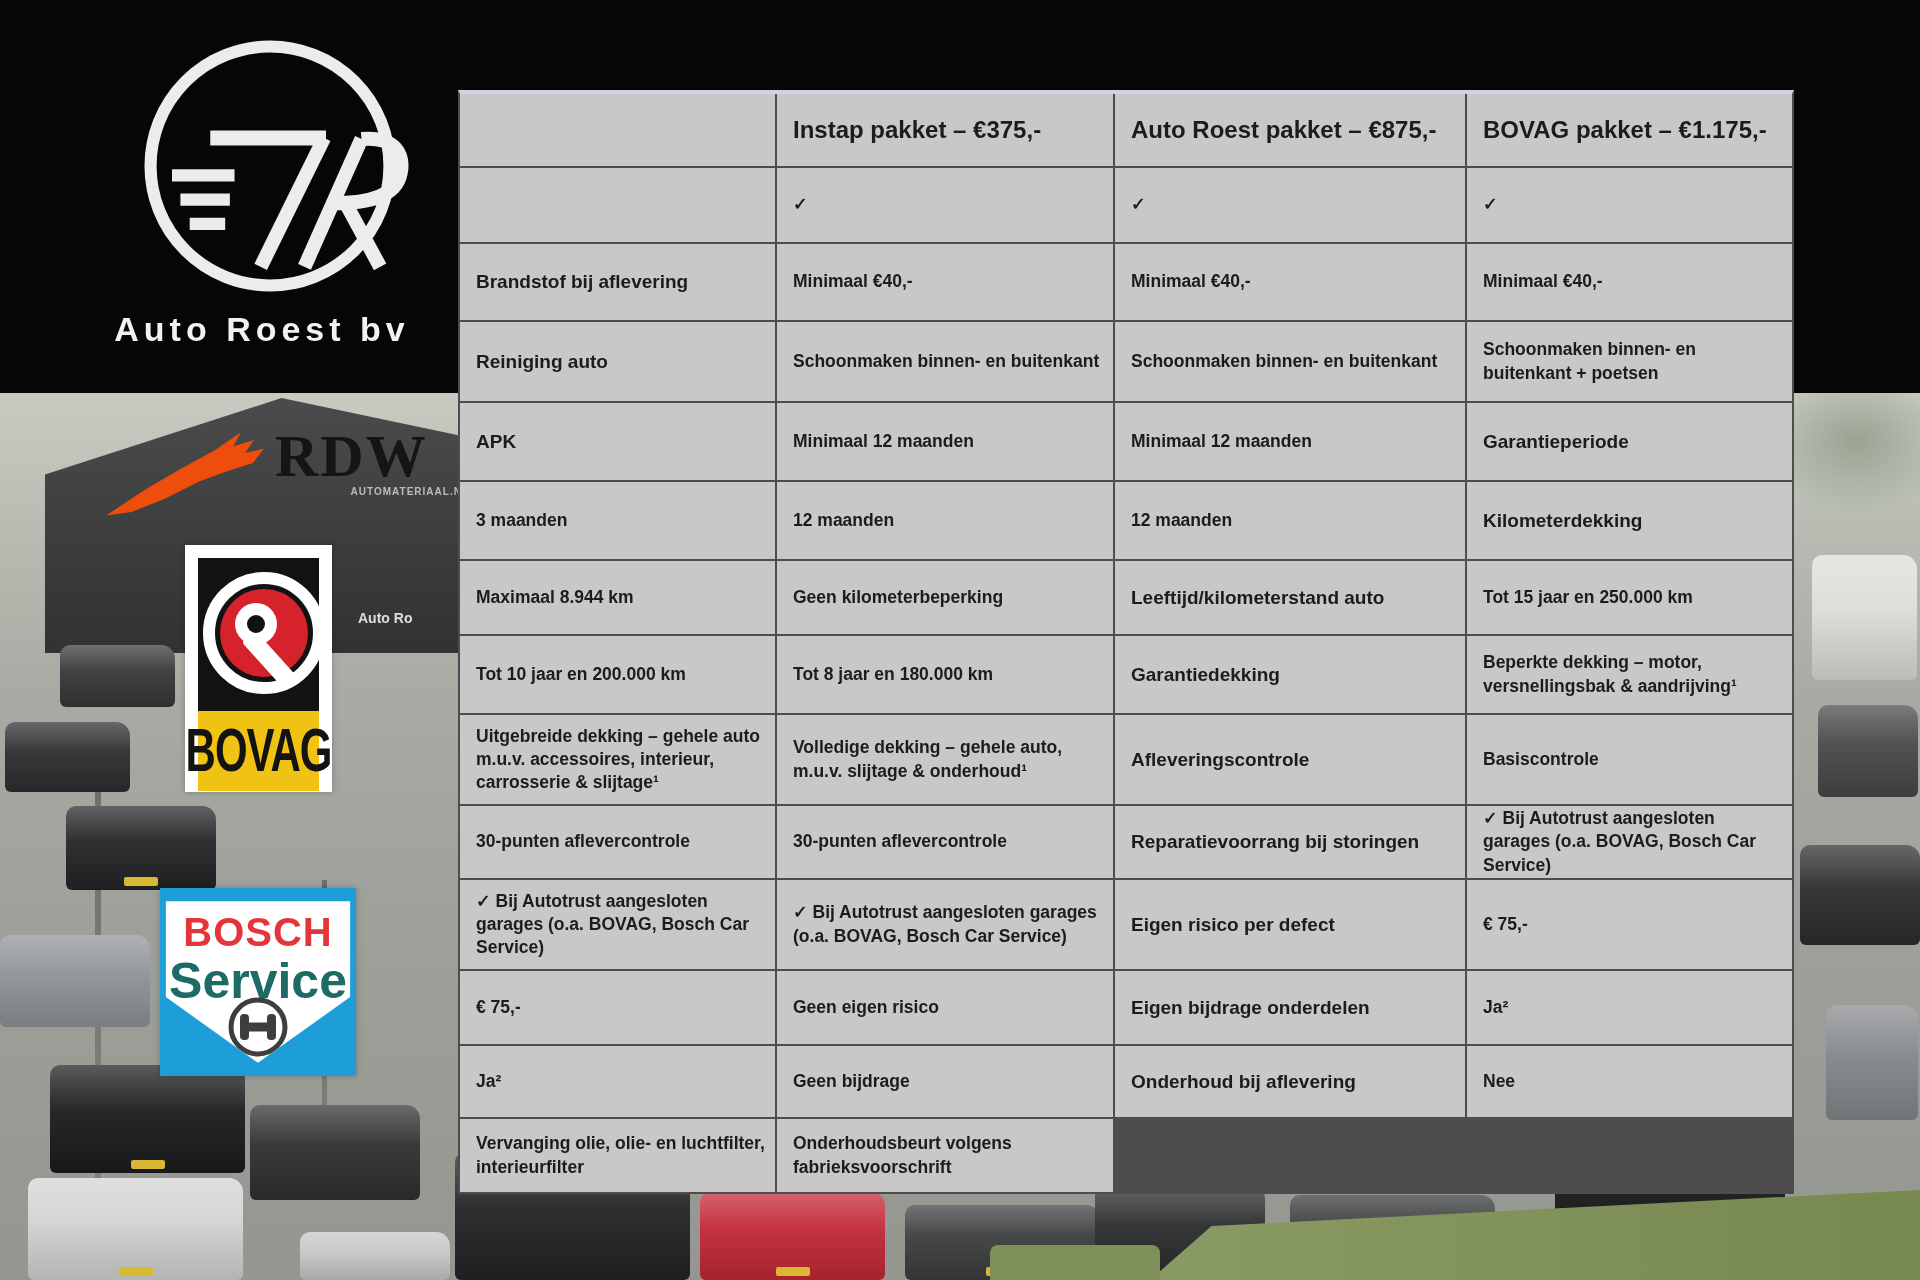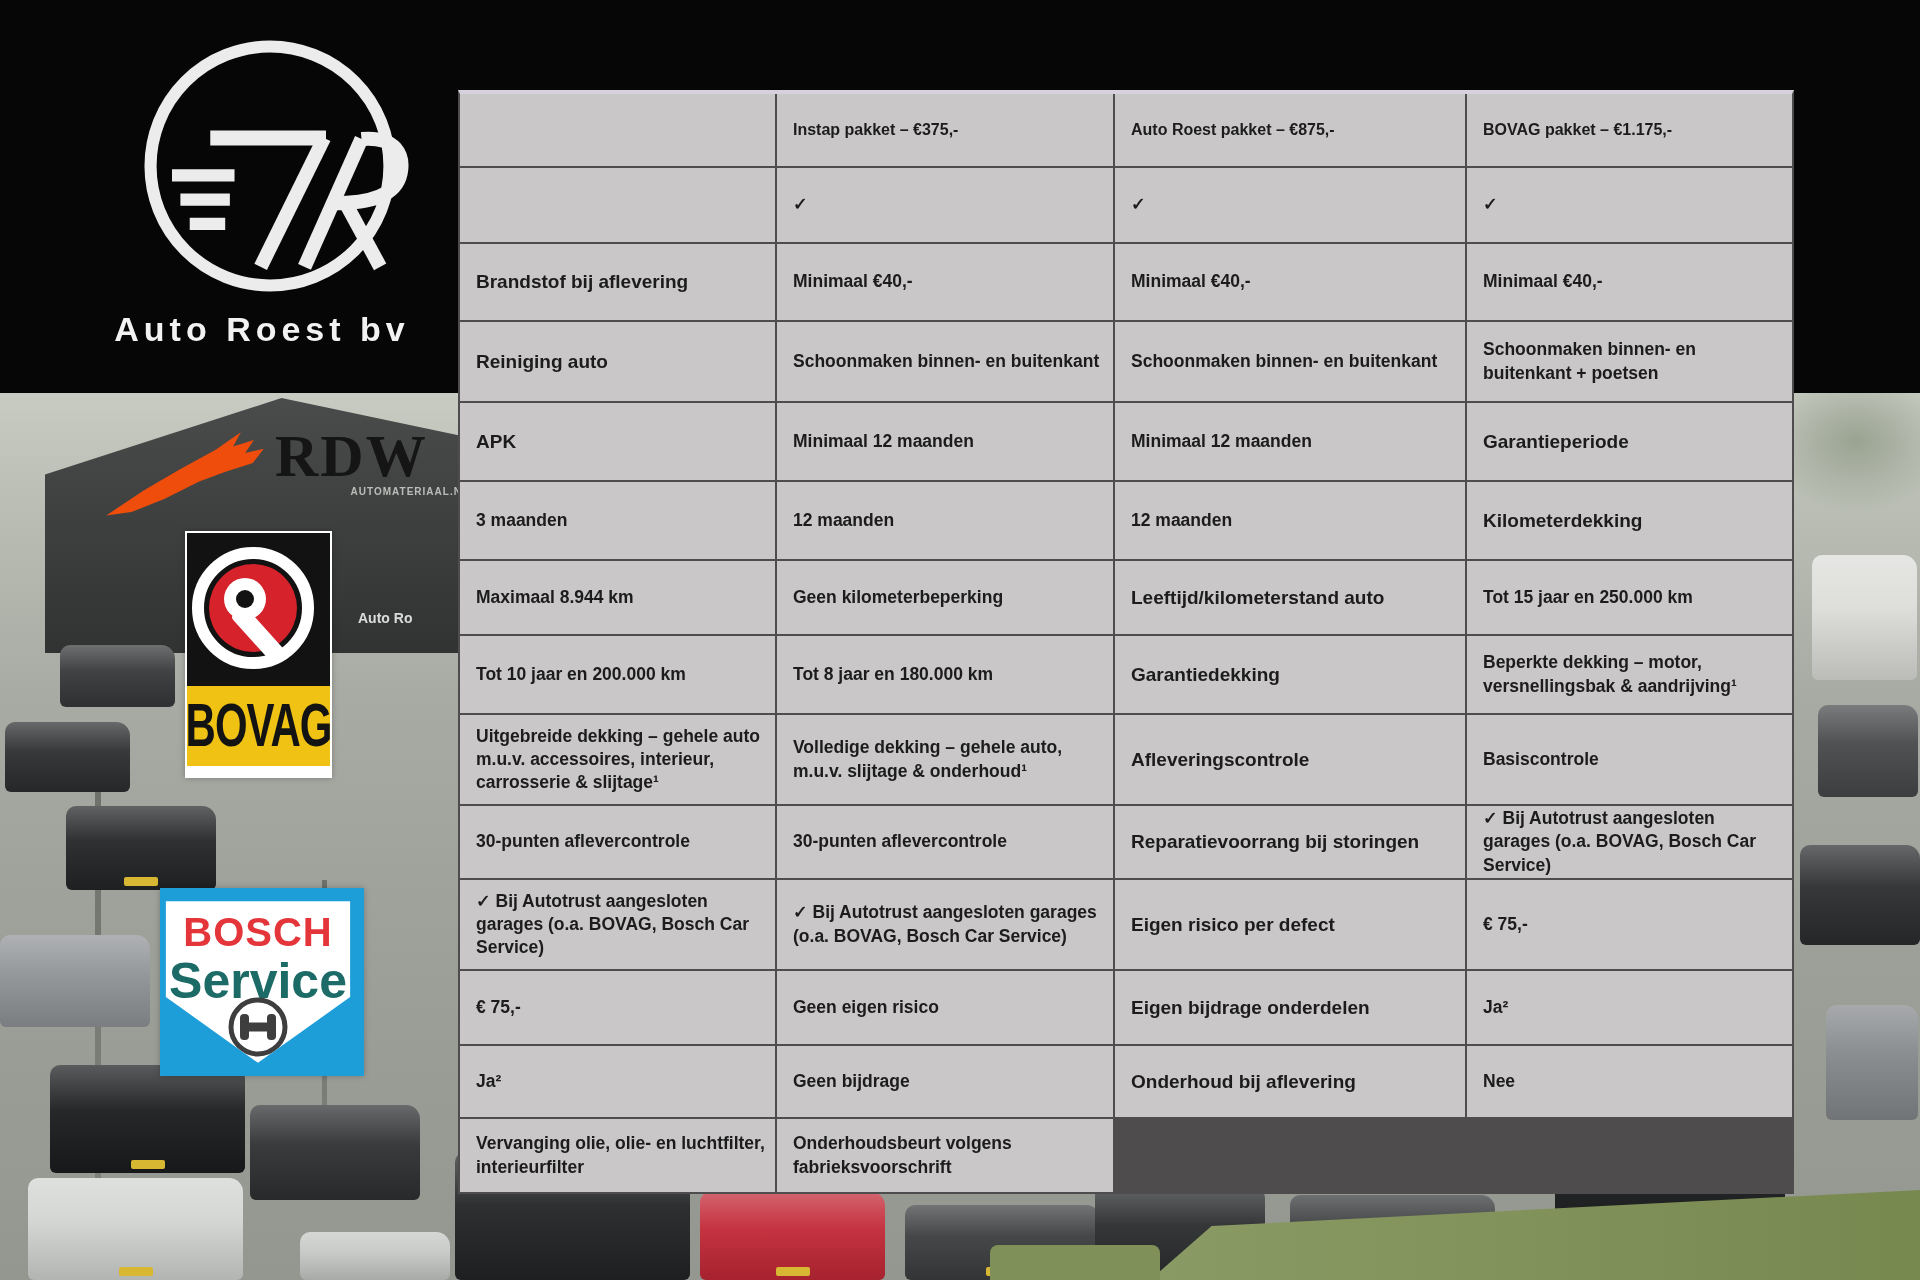--- a/index.html
+++ b/index.html
@@ -35,49 +35,49 @@
   .brand-name{position:absolute;left:82px;top:310px;width:360px;text-align:center;
               color:#f2f2f2;font-weight:700;font-size:34px;letter-spacing:5px;}
 
   
   .rdw{position:absolute;left:103px;top:412px;width:330px;height:115px;}
   .rdw svg{position:absolute;left:0;top:4px;}
   .rdw-text{position:absolute;left:172px;top:10px;font-family:"Liberation Serif",serif;
             font-weight:700;font-size:60px;color:#151515;letter-spacing:2px;}
 
   
-  .bovag{position:absolute;left:185px;top:531px;width:147px;height:247px;background:#fff;
-         padding:2px;box-sizing:border-box;box-shadow:0 0 6px rgba(0,0,0,.25);}
+  .bovag{position:absolute;left:185px;top:545px;width:147px;height:247px;background:#fff;
+         padding:13px;box-sizing:border-box;box-shadow:0 0 6px rgba(0,0,0,.25);}
   .bovag-top{position:relative;width:100%;height:153px;background:#121212;}
   .bovag-band{width:100%;height:80px;background:var(--bovag-yellow,#efc213);
               display:flex;align-items:center;justify-content:center;}
   .bovag-band span{font-weight:700;font-size:42px;letter-spacing:-1px;color:#131313;
                    transform:scaleY(1.45);display:inline-block;}
 
   
   .bosch{position:absolute;left:160px;top:888px;width:196px;height:188px;
-         background:var(--bosch-blue,#1d9ed9);box-shadow:0 0 6px rgba(0,0,0,.25);padding-left:8px;}
+         background:var(--bosch-blue,#1d9ed9);box-shadow:0 0 6px rgba(0,0,0,.25);}
   .bosch-shield{position:absolute;left:0;top:0;width:196px;height:188px;background:#fff;
                 clip-path:polygon(3% 7%,97% 7%,97% 58%,50% 93%,3% 58%);}
   .bosch-l1{position:absolute;top:22px;width:100%;text-align:center;
             color:var(--bosch-red,#e4353a);font-weight:700;font-size:40px;letter-spacing:1px;}
   .bosch-l2{position:absolute;top:64px;width:100%;text-align:center;
             color:var(--bosch-teal,#1d6b67);font-weight:700;font-size:50px;}
   .bosch-arm{position:absolute;left:50%;top:108px;transform:translateX(-50%);}
 
   
   .pakket-table{position:absolute;left:458px;top:90px;display:grid;
                 grid-template-columns:315px 336px 350px 325px;
                 grid-template-rows:72px 74px 76px 79px 77px 77px 73px 77px 89px 72px 89px 73px 71px 73px;
                 gap:2px;background:var(--border-dark,#4e4c4c);
                 border:2px solid var(--border-dark,#4e4c4c);
                 border-top:4px solid var(--lavender-line,#d7d0de);}
   .cell{background:var(--table-cell,#c9c7c7);display:flex;align-items:center;
         padding:6px 10px 6px 16px;color:#1c1c1c;font-weight:700;}
-  .cell.head{font-size:16px;}
+  .cell.head{font-size:24px;}
   .cell.label{font-size:19px;}
   .cell.val{font-size:17.5px;line-height:1.32;}
 </style>
 </head>
 <body>
 
 <div class="stage">
 
   <div class="photo">
     <div class="ph trees"></div>

